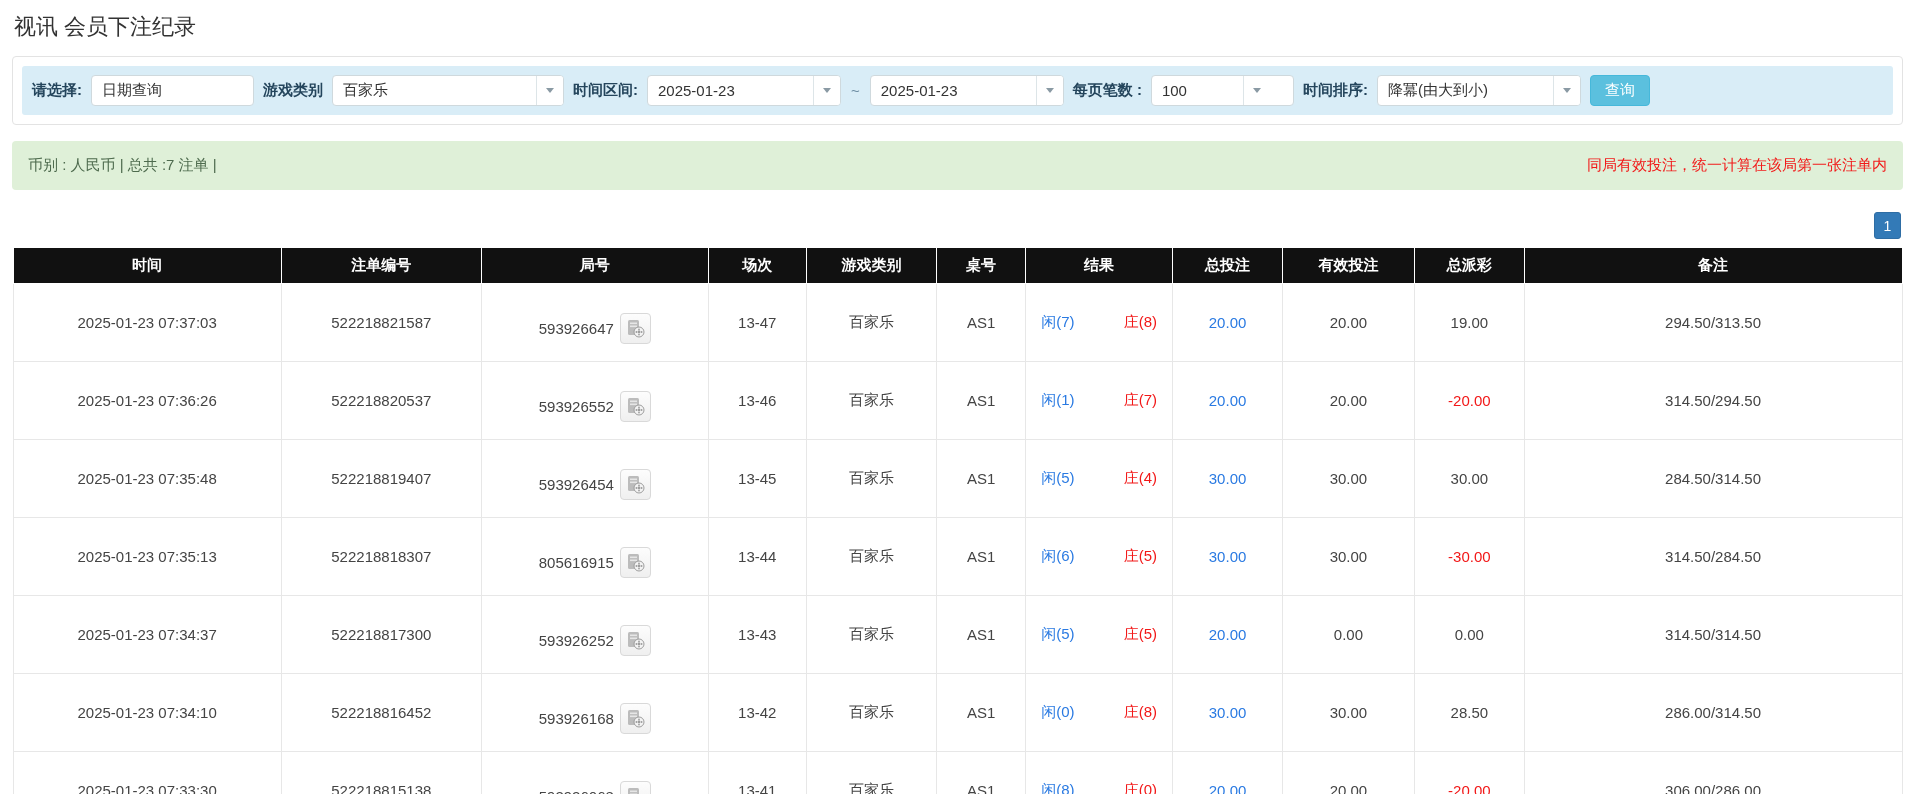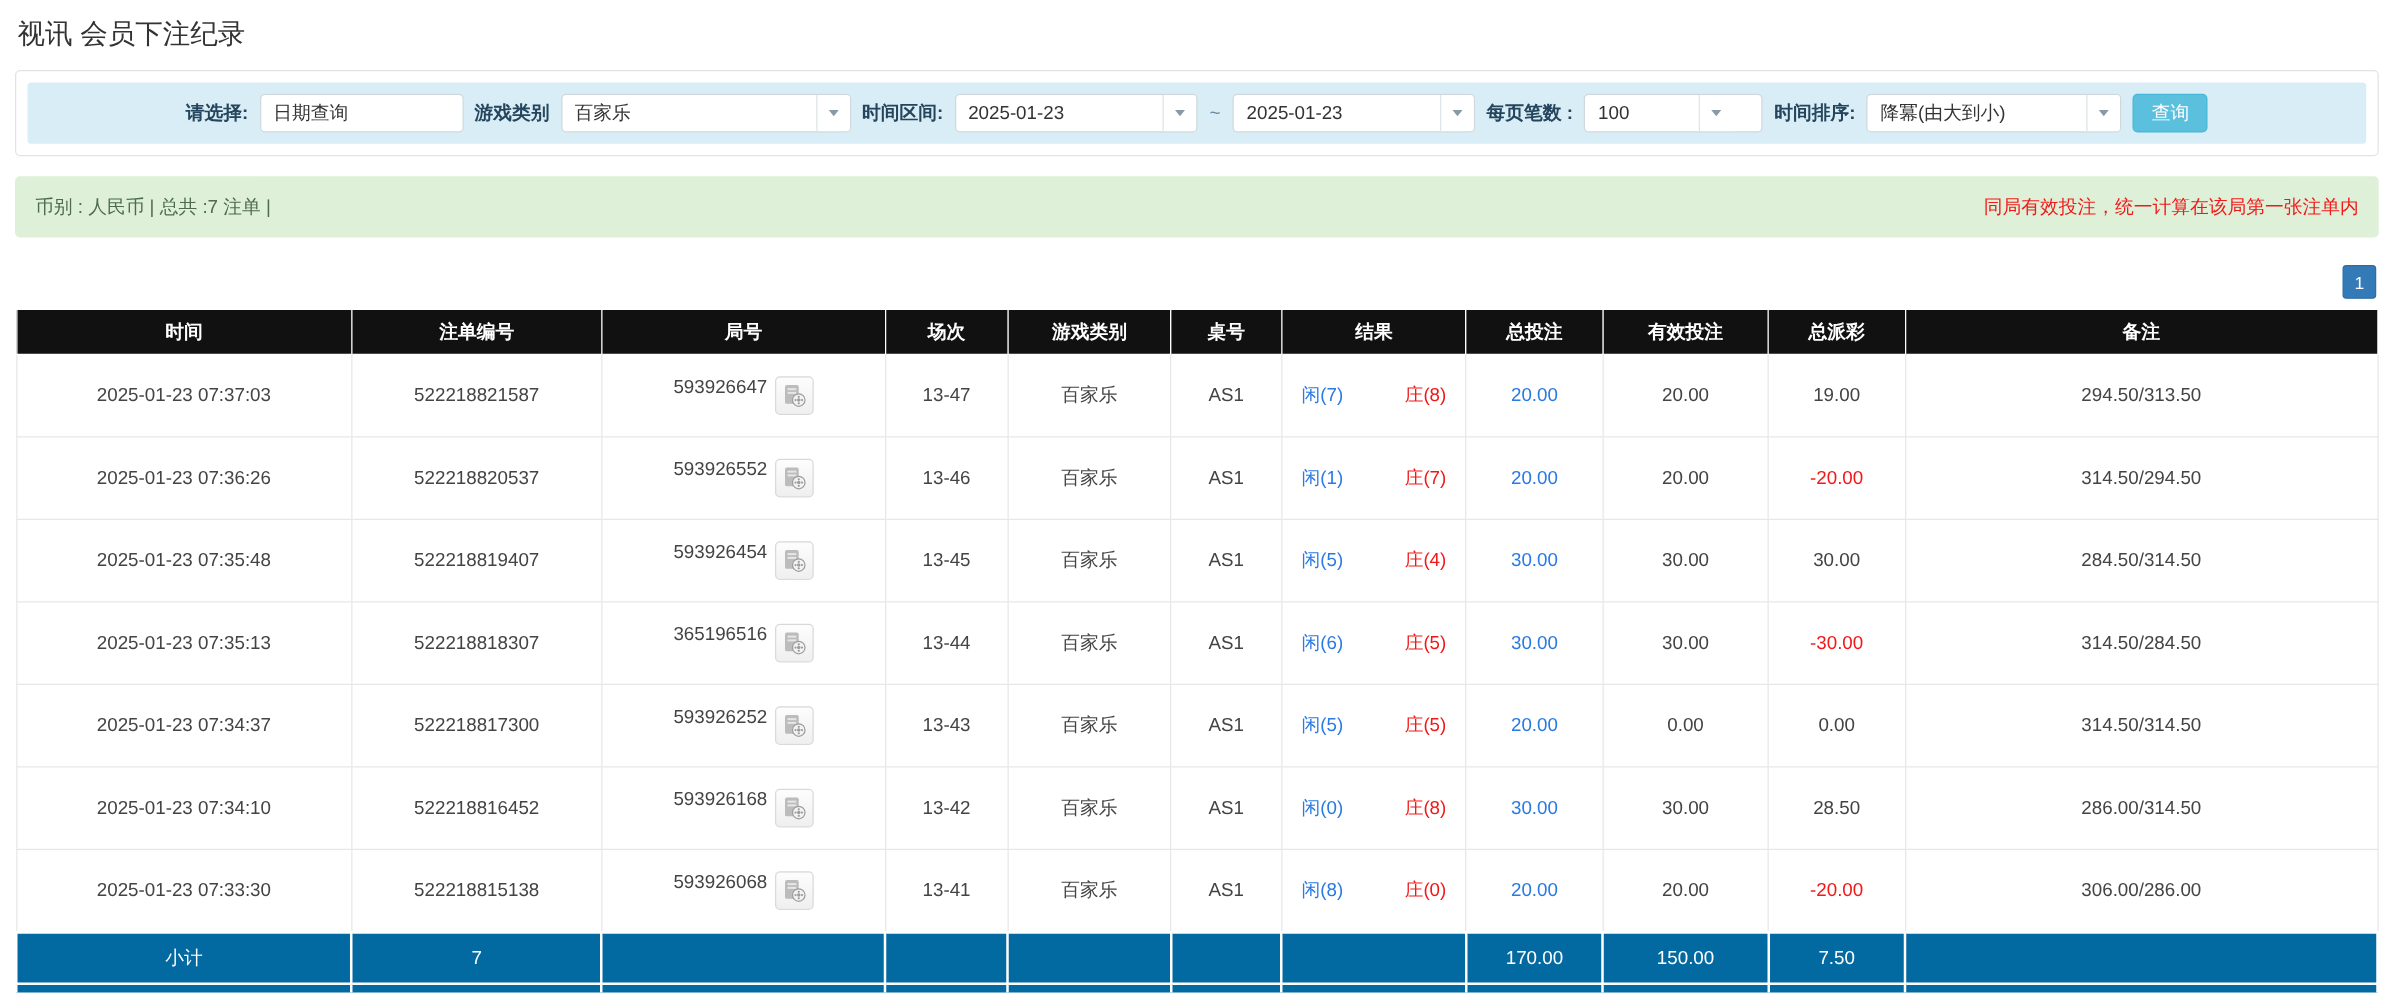--- a/index.html
+++ b/index.html
@@ -11,21 +11,21 @@
   }
   .page { padding:10px 12px 0 12px; }
 
   
   .page-title { font-size:22px; font-weight:400; color:#333; margin:2px 0 14px 2px; }
 
   
   .filter-panel { border:1px solid #e3e3e3; border-radius:4px; padding:9px; margin-bottom:16px; }
   .filter-bar {
     background:#d9edf7; border-radius:3px; padding:9px 10px;
-    display:flex; align-items:center; gap:9px; font-size:15px;justify-content:center;
+    display:flex; align-items:center; gap:9px; font-size:15px;
   }
   .f-label { font-weight:bold; color:#24455c; white-space:nowrap; }
   .tilde { color:#6a8aa0; padding:0 1px; }
   .combo {
     display:inline-flex; align-items:stretch; background:#fff;
     border:1px solid #cfd9dd; border-radius:4px; height:31px; overflow:hidden;
   }
   .combo input {
     border:none; outline:none; padding:0 10px; font-size:15px; color:#333;
     font-family:inherit; background:transparent; height:100%;
@@ -58,21 +58,21 @@
   
   table.records { width:100%; border-collapse:collapse; table-layout:fixed; }
   .records th {
     background:#111; color:#fff; font-size:15px; font-weight:bold;
     padding:8px 4px; border:1px solid #fff; text-align:center;
   }
   .records td {
     border:1px solid #e7e7e7; text-align:center; font-size:15px; color:#444;
     padding:17px 6px; background:#fff;
   }
-  .round-wrap { display:inline-flex; align-items:flex-start; gap:6px; }
+  .round-wrap { display:inline-flex; align-items:center; gap:6px;margin-top:12px; }
   .video-btn {
     width:31px; height:31px; border:1px solid #d9d9d9; border-radius:4px;
     background:linear-gradient(#fdfdfd,#efefef); cursor:pointer; padding:0;
     display:inline-flex; align-items:center; justify-content:center; vertical-align:middle;
   }
   .r-blue { color:#2a7ae2; }
   .r-red  { color:#f21818;margin-left:45px; }
   .link-blue { color:#2a7ae2; cursor:pointer; }
   td.payout.neg { color:#f21818; }
   tr.sum-row td {
@@ -280,21 +280,21 @@
     </td>
     <td>30.00</td>
     <td class="payout">30.00</td>
     <td>284.50/314.50</td>
   </tr>
         <tr class="data-row">
     <td>2025-01-23 07:35:13</td>
     <td>522218818307</td>
     <td>
       <span class="round-wrap">
-        <span>365196516</span>
+        <span>805616915</span>
         <button class="video-btn">
           <svg width="19" height="19" viewBox="0 0 19 19">
             <rect x="2" y="1" width="11" height="15" rx="1.5" fill="#bcbcbc"></rect>
             <rect x="4" y="3.5" width="7" height="1.6" fill="#e6e6e6"></rect>
             <rect x="4" y="6.5" width="7" height="1.6" fill="#e6e6e6"></rect>
             <circle cx="13" cy="13" r="5" fill="#f3f3f3" stroke="#9d9d9d" stroke-width="1"></circle>
             <circle cx="13" cy="13" r="1.4" fill="#9d9d9d"></circle>
             <circle cx="13" cy="10.4" r="0.9" fill="#9d9d9d"></circle>
             <circle cx="13" cy="15.6" r="0.9" fill="#9d9d9d"></circle>
             <circle cx="10.4" cy="13" r="0.9" fill="#9d9d9d"></circle>

